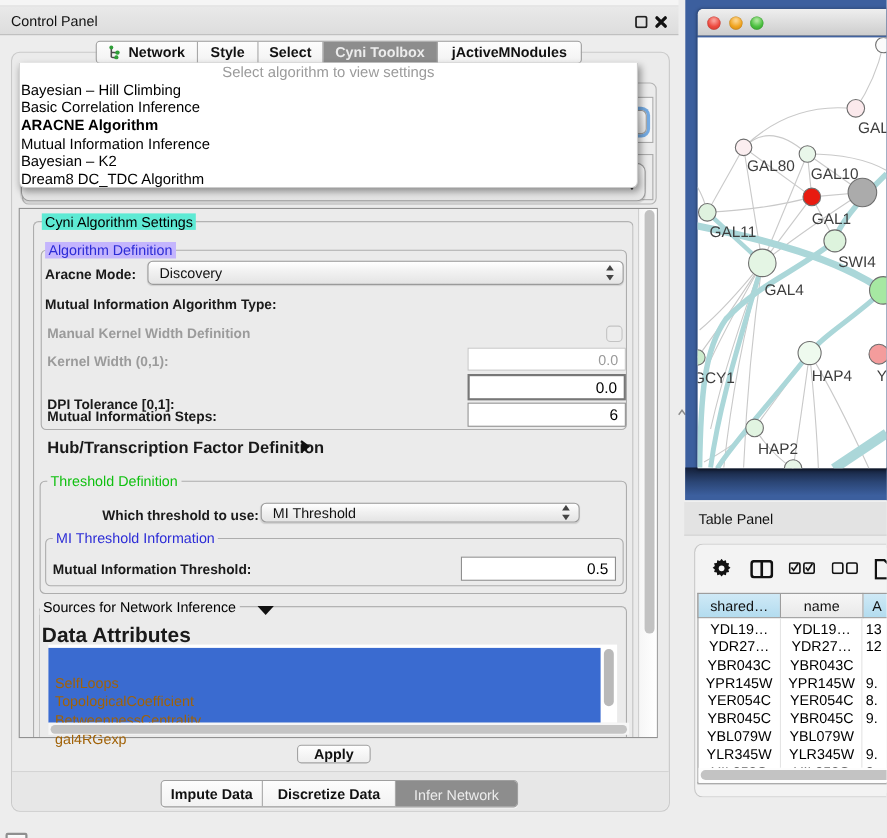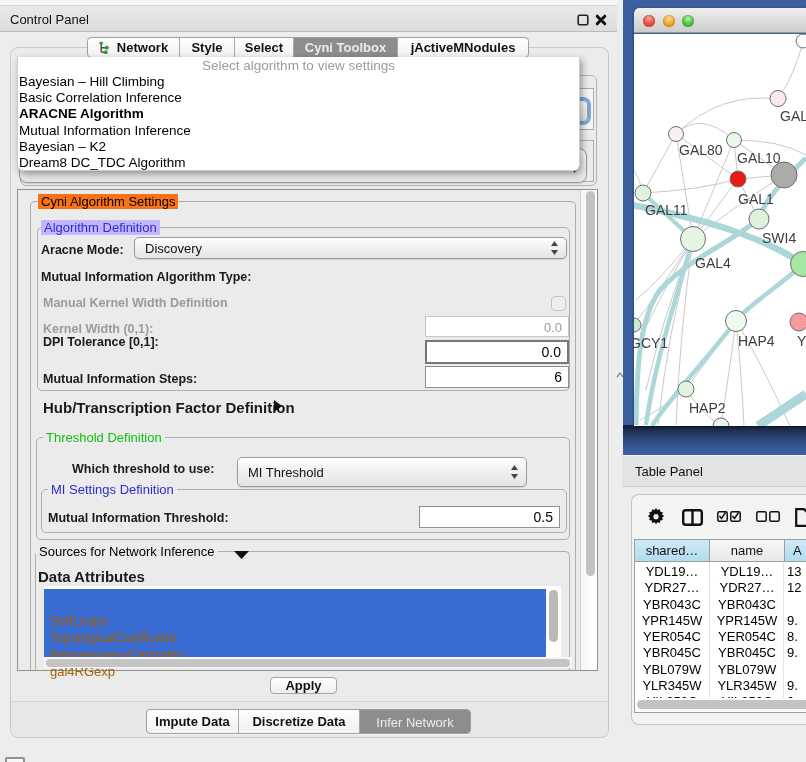--- a/index.html
+++ b/index.html
@@ -61,21 +61,21 @@
           <path d="M4.5 14 L1 9 H8 Z" fill="#444"></path>
         </svg>
   </div>
 
   <div class="abs" style="left:17px;top:189px;width:581px;height:482px;border:1px solid #919191;background:#ebebeb;"></div>
 
   <div class="abs" style="left:580px;top:190px;width:17px;height:480px;background:linear-gradient(90deg,#f6f6f6,#ffffff);border-left:1px solid #cfcfcf;"></div>
   <div class="abs" style="left:586px;top:191px;width:9px;height:385px;background:#c2c2c2;border-radius:5px;"></div>
 
   <div class="group" style="left:30px;top:201px;width:546px;height:469px;border-bottom:none;border-radius:5px 5px 0 0;"></div>
-  <div class="gtitle" style="left:38px;top:194px;background:#f97316;">Cyni Algorithm Settings</div>
+  <div class="gtitle" style="left:38px;top:194px;background:#5eead4;">Cyni Algorithm Settings</div>
 
   <div class="group" style="left:37px;top:227px;width:533px;height:164px;"></div>
   <div class="gtitle" style="left:41px;top:220px;background:#c4b5fd;color:#2c2cd6;">Algorithm Definition</div>
 
   <div class="lbl abs" style="left:41px;top:243px;">Aracne Mode:</div>
   <div class="combo" style="left:134px;top:237px;width:433px;height:22px;">
     <span class="ctext">Discovery</span>
     <svg class="spin" viewBox="0 0 9 14">
           <path d="M4.5 0 L8 5 H1 Z" fill="#444"></path>
           <path d="M4.5 14 L1 9 H8 Z" fill="#444"></path>
@@ -85,62 +85,62 @@
   <div class="lbl abs" style="left:41px;top:270px;">Mutual Information Algorithm Type:</div>
 
   <div class="lbl abs dis" style="left:43px;top:296px;">Manual Kernel Width Definition</div>
   <div class="abs" style="left:551px;top:296px;width:15px;height:15px;border:1px solid #c3c3c3;border-radius:4px;background:#ededed;"></div>
 
   <div class="lbl abs dis" style="left:43px;top:322px;">Kernel Width (0,1):</div>
   <div class="field" style="left:425px;top:316px;width:144px;height:21px;border-color:#c6c6c6;">
         <span class="dis">0.0</span>
       </div>
 
-  <div class="lbl abs" style="left:43px;top:335px;">DPI Tolerance [0,1]:</div>
+  <div class="lbl abs" style="left:43px;top:361px;">DPI Tolerance [0,1]:</div>
   <div class="field" style="left:425px;top:340px;width:144px;height:24px;border:2px solid #777;">
         <span style="font-size:14px;">0.0</span>
       </div>
 
   <div class="lbl abs" style="left:43px;top:372px;">Mutual Information Steps:</div>
   <div class="field" style="left:425px;top:366px;width:144px;height:22px;border-color:#8f8f8f;">
         <span style="font-size:14px;">6</span>
       </div>
 
   <div class="abs" style="left:43px;top:399px;font-size:15px;font-weight:bold;color:#1a1a1a;">Hub/Transcription Factor Definition</div>
   <svg class="abs" style="left:273px;top:400px;" width="10" height="12" viewBox="0 0 10 12">
         <path d="M1 0 L9 6 L1 12 Z" fill="#111"></path>
       </svg>
 
   <div class="group" style="left:36px;top:437px;width:534px;height:103px;"></div>
   <div class="gtitle" style="left:43px;top:430px;background:#ebebeb;color:#10c010;">Threshold Definition</div>
 
-  <div class="lbl abs" style="left:72px;top:462px;text-align:center;">Which threshold to use:</div>
-  <div class="combo" style="left:237px;top:457px;width:290px;height:30px;">
+  <div class="lbl abs" style="left:93px;top:462px;text-align:center;">Which threshold to use:</div>
+  <div class="combo" style="left:237px;top:457px;width:290px;height:18px;">
     <span class="ctext">MI Threshold</span>
     <svg class="spin" viewBox="0 0 9 14">
           <path d="M4.5 0 L8 5 H1 Z" fill="#444"></path>
           <path d="M4.5 14 L1 9 H8 Z" fill="#444"></path>
         </svg>
   </div>
 
   <div class="group" style="left:41px;top:489px;width:526px;height:44px;"></div>
-  <div class="gtitle" style="left:48px;top:482px;background:#ebebeb;color:#2c2cd6;">MI Settings Definition</div>
+  <div class="gtitle" style="left:48px;top:482px;background:#ebebeb;color:#2c2cd6;">MI Threshold Information</div>
 
   <div class="lbl abs" style="left:48px;top:511px;">Mutual Information Threshold:</div>
   <div class="field" style="left:419px;top:506px;width:141px;height:22px;border-color:#8f8f8f;">
         <span style="font-size:14px;">0.5</span>
       </div>
 
   <div class="group" style="left:35px;top:551px;width:535px;height:119px;border-bottom:none;border-radius:5px 5px 0 0;"></div>
   <div class="gtitle" style="left:36px;top:544px;background:#ebebeb;">Sources for Network Inference</div>
   <svg class="abs" style="left:234px;top:551px;" width="15" height="8" viewBox="0 0 15 8">
         <path d="M0 0 L15 0 L7.5 8 Z" fill="#111"></path>
       </svg>
 
-  <div class="abs" style="left:38px;top:568px;font-size:15px;font-weight:bold;color:#1a1a1a;">Data Attributes</div>
+  <div class="abs" style="left:38px;top:568px;font-size:19px;font-weight:bold;color:#1a1a1a;">Data Attributes</div>
 
   <div class="abs" style="left:44px;top:586px;width:517px;height:71px;background:#ffffff;"></div>
   <div class="abs" style="left:44px;top:589px;width:502px;height:68px;background:#3a6bd0;"></div>
   <div class="abs" style="left:50px;top:612px;width:490px;font-size:13px;color:#a16207;line-height:17px;">SelfLoops<br>TopologicalCoefficient<br>BetweennessCentrality<br>gal4RGexp</div>
 
   <div class="abs" style="left:549px;top:590px;width:9px;height:52px;background:#b9b9b9;border-radius:5px;"></div>
 
   <div class="abs" style="left:44px;top:657px;width:528px;height:11px;background:#f6f6f6;"></div>
   <div class="abs" style="left:46px;top:658.5px;width:524px;height:8px;background:#c4c4c4;border-radius:4px;"></div>
 

